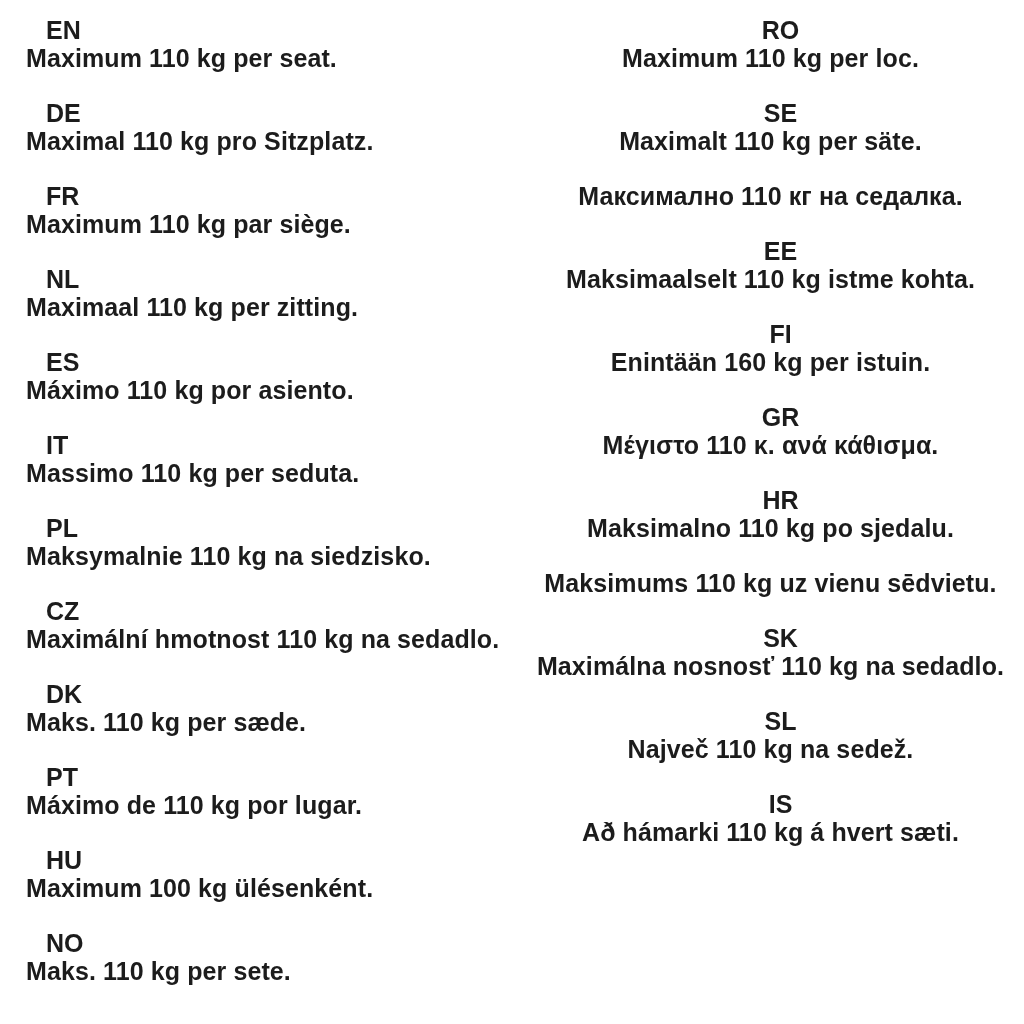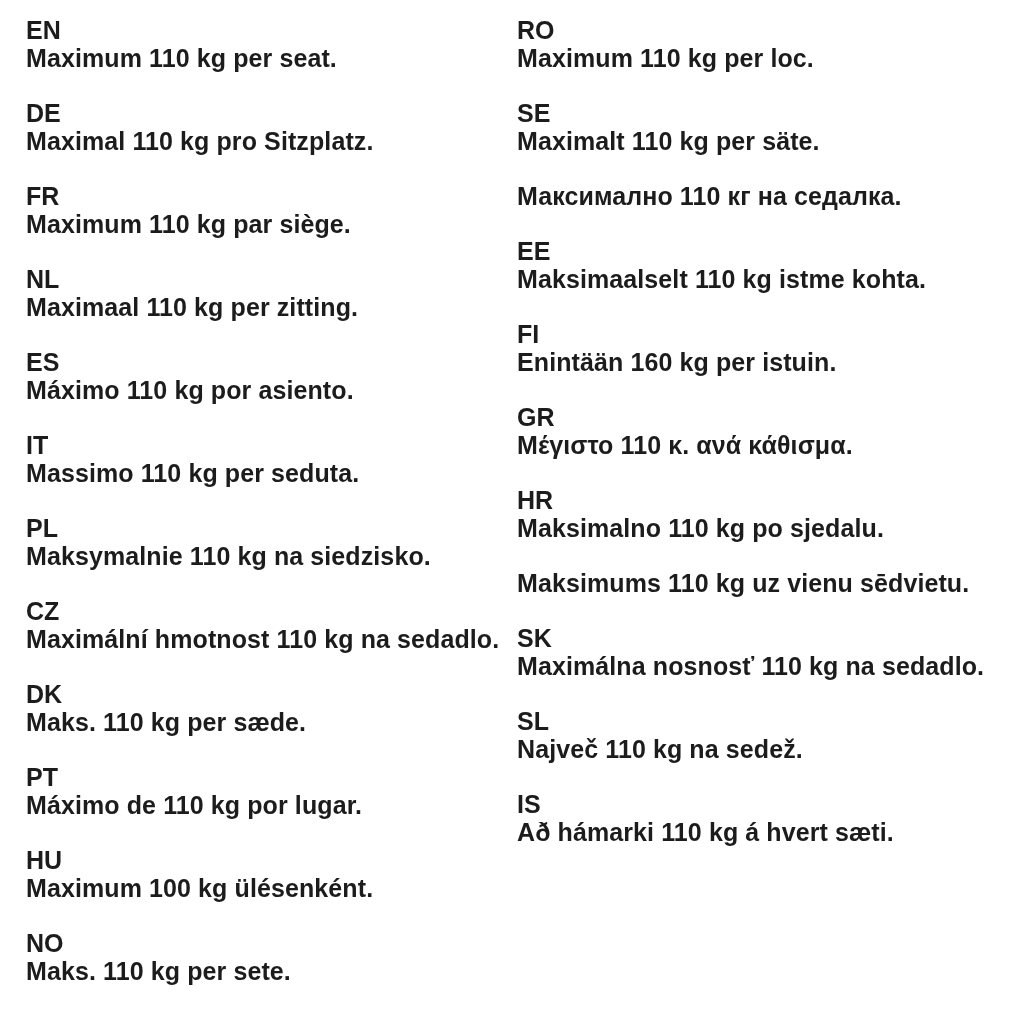--- a/index.html
+++ b/index.html
@@ -11,26 +11,27 @@
     color: #1c1c1c;
     overflow: hidden;
   }
   .page {
     display: flex;
     padding: 16px 0 0 26px;
     width: 1024px;
   }
   .col { display: block; }
   .col-left  { width: 491px; flex: 0 0 491px; }
-  .col-right { flex: 1 1 auto; }
+  .col-right { flex: 1 1 auto; text-align: center; }
   .entry { margin-bottom: 26px; }
   .lang-code {
     font-weight: bold;
     font-size: 25px;
     line-height: 28px;
+    margin-left: 20px;
   }
   .lang-text {
     font-size: 25px;
     line-height: 29px;
     white-space: nowrap;
     letter-spacing: 0.1px;
     font-weight: bold;
   }
 </style>
 </head>

